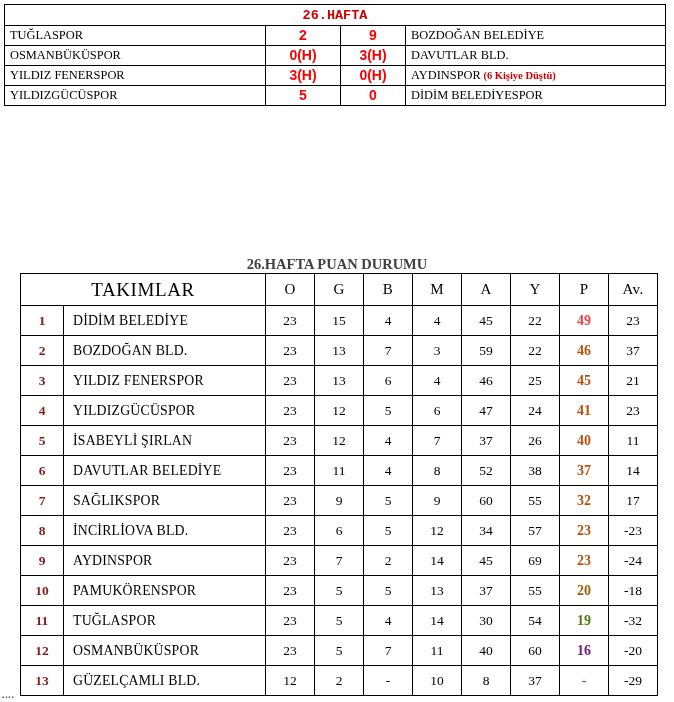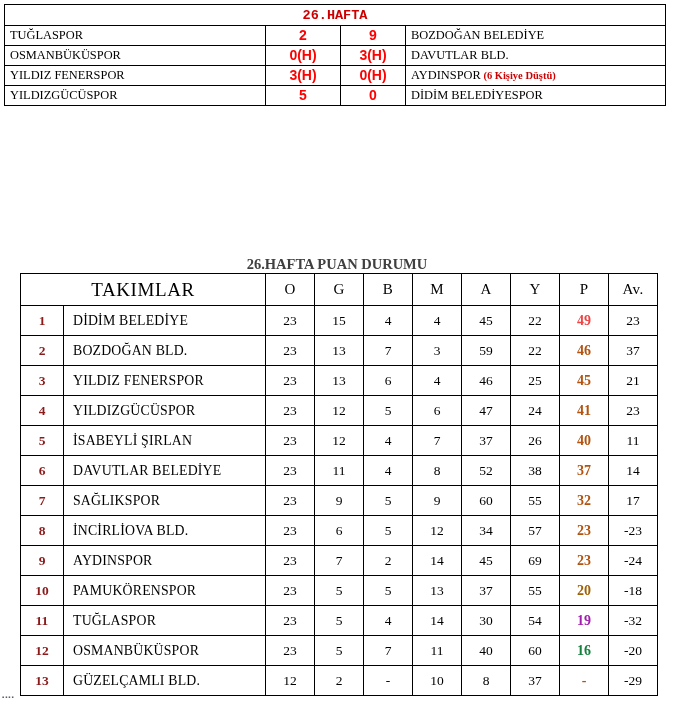--- a/index.html
+++ b/index.html
@@ -366,33 +366,33 @@
         </tr>
         <tr class="st-row">
           <td class="rank-cell" style="color: rgb(139, 26, 26);">11</td>
           <td class="name-cell">TUĞLASPOR</td>
           <td class="num-cell">23</td>
           <td class="num-cell">5</td>
           <td class="num-cell">4</td>
           <td class="num-cell">14</td>
           <td class="num-cell">30</td>
           <td class="num-cell">54</td>
-          <td class="pts-cell" style="color: #a21caf; margin-top: 22px;">19</td>
+          <td class="pts-cell" style="color: #4d7c0f; margin-top: 22px;">19</td>
           <td class="num-cell">-32</td>
         </tr>
         <tr class="st-row">
           <td class="rank-cell" style="color: rgb(139, 26, 26);">12</td>
           <td class="name-cell">OSMANBÜKÜSPOR</td>
           <td class="num-cell">23</td>
           <td class="num-cell">5</td>
           <td class="num-cell">7</td>
           <td class="num-cell">11</td>
           <td class="num-cell">40</td>
           <td class="num-cell">60</td>
-          <td class="pts-cell" style="color: #15803d;">16</td>
+          <td class="pts-cell" style="color: #701a75;">16</td>
           <td class="num-cell">-20</td>
         </tr>
         <tr class="st-row">
           <td class="rank-cell" style="color: rgb(139, 26, 26);">13</td>
           <td class="name-cell">GÜZELÇAMLI BLD.</td>
           <td class="num-cell">12</td>
           <td class="num-cell">2</td>
           <td class="num-cell">-</td>
           <td class="num-cell">10</td>
           <td class="num-cell">8</td>

